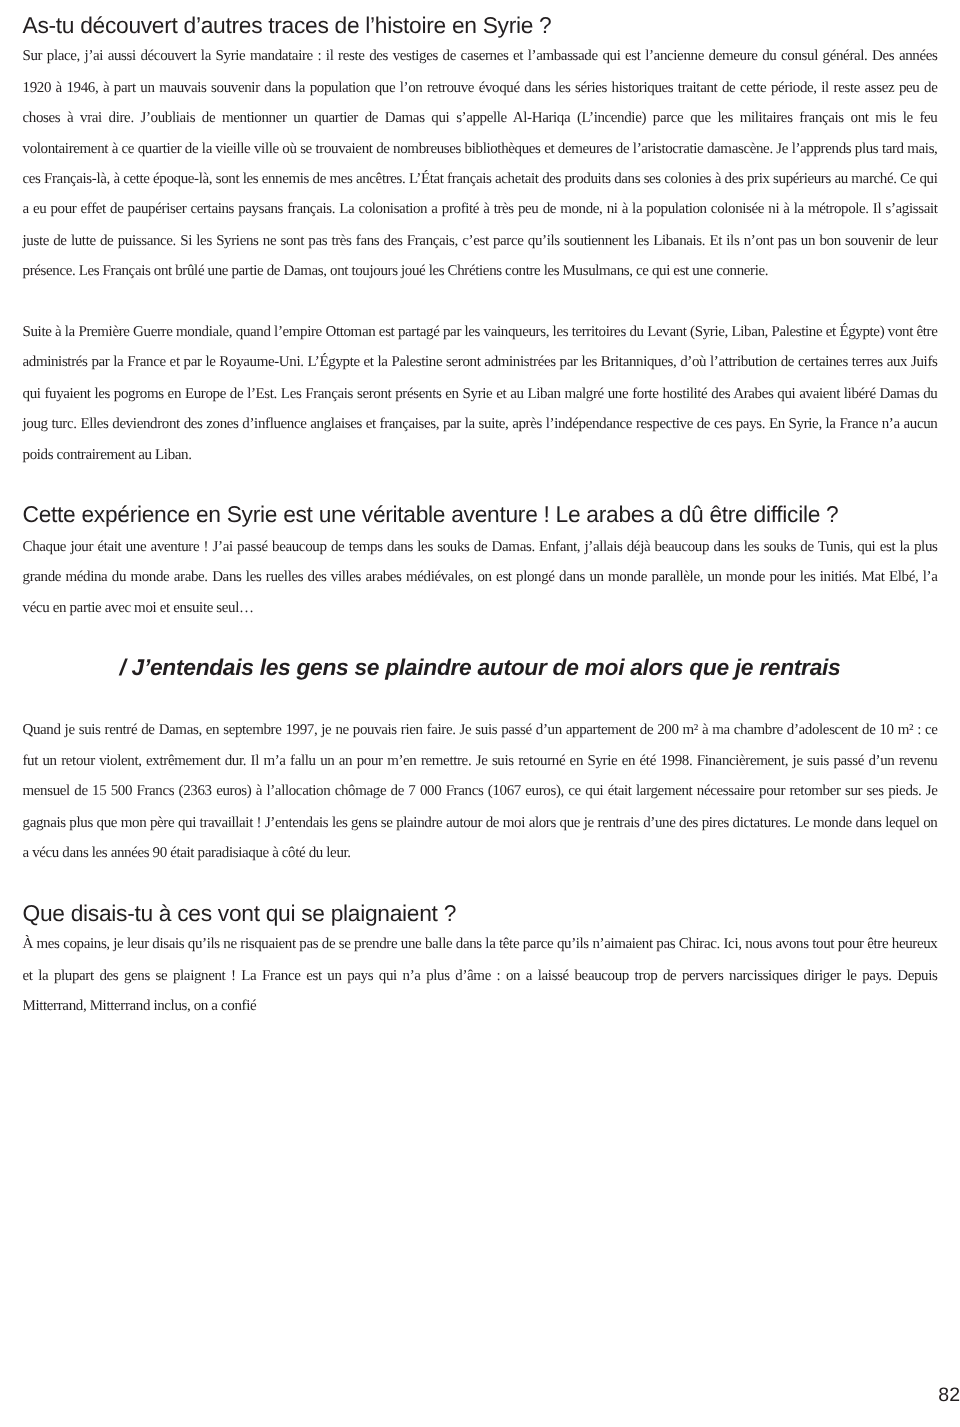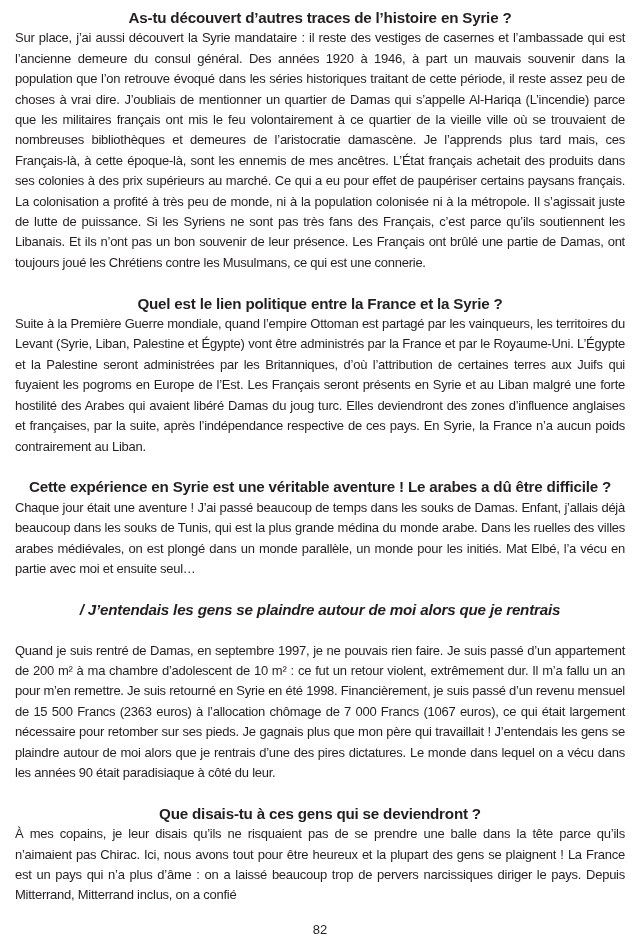--- a/index.html
+++ b/index.html
@@ -12,85 +12,84 @@
       color: #231f20;
     }
     .page {
       position: absolute;
       left: 15px;
       top: 8px;
       width: 610px;
     }
     .section { margin: 0 0 20.4px 0; }
     .q {
-      font-weight: bold;
+      font-weight: normal;
       font-size: 15.2px;
       line-height: 20.4px;
       margin: 0;
       letter-spacing: -0.2px;
-      text-align: center;
     }
     .a {
-      font-size: 13px;
+      font-size: 10px;
       line-height: 20.4px;
       margin: 0;
       text-align: justify;
       letter-spacing: -0.25px;
       hyphens: manual;
+      font-family: Liberation Serif, serif;
     }
     .quote {
       text-align: center;
       font-weight: bold;
       font-style: italic;
       font-size: 15.2px;
       line-height: 20.4px;
       margin: 0 0 20.4px 0;
       padding: 0 40px;
       letter-spacing: -0.2px;
     }
     .quote span { display: block; }
     .page-number {
       position: absolute;
       left: 0;
       width: 640px;
       top: 922px;
-      text-align: center;
+      text-align: right;
       font-size: 13px;
       line-height: 16px;
       color: #231f20;
     }
   </style>
 </head>
 <body>
 
 <div class="page">
 
   <div class="section">
     <p class="q">As-tu découvert d’autres traces de l’histoire en Syrie ?</p>
     <p class="a">Sur place, j’ai aussi découvert la Syrie mandataire : il reste des vestiges de casernes et l’am­bassade qui est l’ancienne demeure du consul général. Des années 1920 à 1946, à part un mauvais souvenir dans la population que l’on retrouve évoqué dans les séries historiques traitant de cette période, il reste assez peu de choses à vrai dire. J’oubliais de mentionner un quartier de Damas qui s’appelle Al-Hariqa (L’incendie) parce que les militaires français ont mis le feu volontairement à ce quartier de la vieille ville où se trouvaient de nombreuses bibliothèques et demeures de l’aristocratie damascène. Je l’apprends plus tard mais, ces Français-là, à cette époque-là, sont les ennemis de mes ancêtres. L’État français achetait des produits dans ses colonies à des prix supérieurs au marché. Ce qui a eu pour effet de paupériser certains paysans français. La colonisation a profité à très peu de monde, ni à la population colonisée ni à la métropole. Il s’agissait juste de lutte de puissance. Si les Syriens ne sont pas très fans des Français, c’est parce qu’ils soutiennent les Libanais. Et ils n’ont pas un bon souvenir de leur présence. Les Français ont brûlé une partie de Damas, ont toujours joué les Chrétiens contre les Musulmans, ce qui est une connerie.</p>
   </div>
 
   <div class="section">
-    <p class="q">Quel est le lien politique entre la France et la Syrie ?</p>
     <p class="a">Suite à la Première Guerre mondiale, quand l’empire Ottoman est partagé par les vain­queurs, les territoires du Levant (Syrie, Liban, Palestine et Égypte) vont être administrés par la France et par le Royaume-Uni. L’Égypte et la Palestine seront administrées par les Britanniques, d’où l’attribution de certaines terres aux Juifs qui fuyaient les pogroms en Europe de l’Est. Les Français seront présents en Syrie et au Liban malgré une forte hostilité des Arabes qui avaient libéré Damas du joug turc. Elles deviendront des zones d’influence anglaises et françaises, par la suite, après l’indépendance respective de ces pays. En Syrie, la France n’a aucun poids contrairement au Liban.</p>
   </div>
 
   <div class="section">
     <p class="q">Cette expérience en Syrie est une véritable aventure ! Le arabes a dû être difficile ?</p>
     <p class="a">Chaque jour était une aventure ! J’ai passé beaucoup de temps dans les souks de Damas. Enfant, j’allais déjà beaucoup dans les souks de Tunis, qui est la plus grande médina du monde arabe. Dans les ruelles des villes arabes médiévales, on est plongé dans un monde parallèle, un monde pour les initiés. Mat Elbé, l’a vécu en partie avec moi et ensuite seul…</p>
   </div>
 
   <div class="quote">
     <span>/ J’entendais les gens se plaindre autour de moi alors que je rentrais</span>
   </div>
 
   <div class="section">
     <p class="a">Quand je suis rentré de Damas, en septembre 1997, je ne pouvais rien faire. Je suis passé d’un appartement de 200 m² à ma chambre d’adolescent de 10 m² : ce fut un retour violent, extrêmement dur. Il m’a fallu un an pour m’en remettre. Je suis retourné en Syrie en été 1998. Financièrement, je suis passé d’un revenu mensuel de 15 500 Francs (2363 euros) à l’allocation chômage de 7 000 Francs (1067 euros), ce qui était largement nécessaire pour retomber sur ses pieds. Je gagnais plus que mon père qui travaillait ! J’entendais les gens se plaindre autour de moi alors que je rentrais d’une des pires dictatures. Le monde dans lequel on a vécu dans les années 90 était paradisiaque à côté du leur.</p>
   </div>
 
   <div class="section">
-    <p class="q">Que disais-tu à ces gens qui se deviendront ?</p>
+    <p class="q">Que disais-tu à ces vont qui se plaignaient ?</p>
     <p class="a">À mes copains, je leur disais qu’ils ne risquaient pas de se prendre une balle dans la tête parce qu’ils n’aimaient pas Chirac. Ici, nous avons tout pour être heureux et la plupart des gens se plaignent ! La France est un pays qui n’a plus d’âme : on a laissé beaucoup trop de pervers narcissiques diriger le pays. Depuis Mitterrand, Mitterrand inclus, on a confié</p>
   </div>
 
 </div>
 
 <div class="page-number">82</div>
 
 </body></html>

